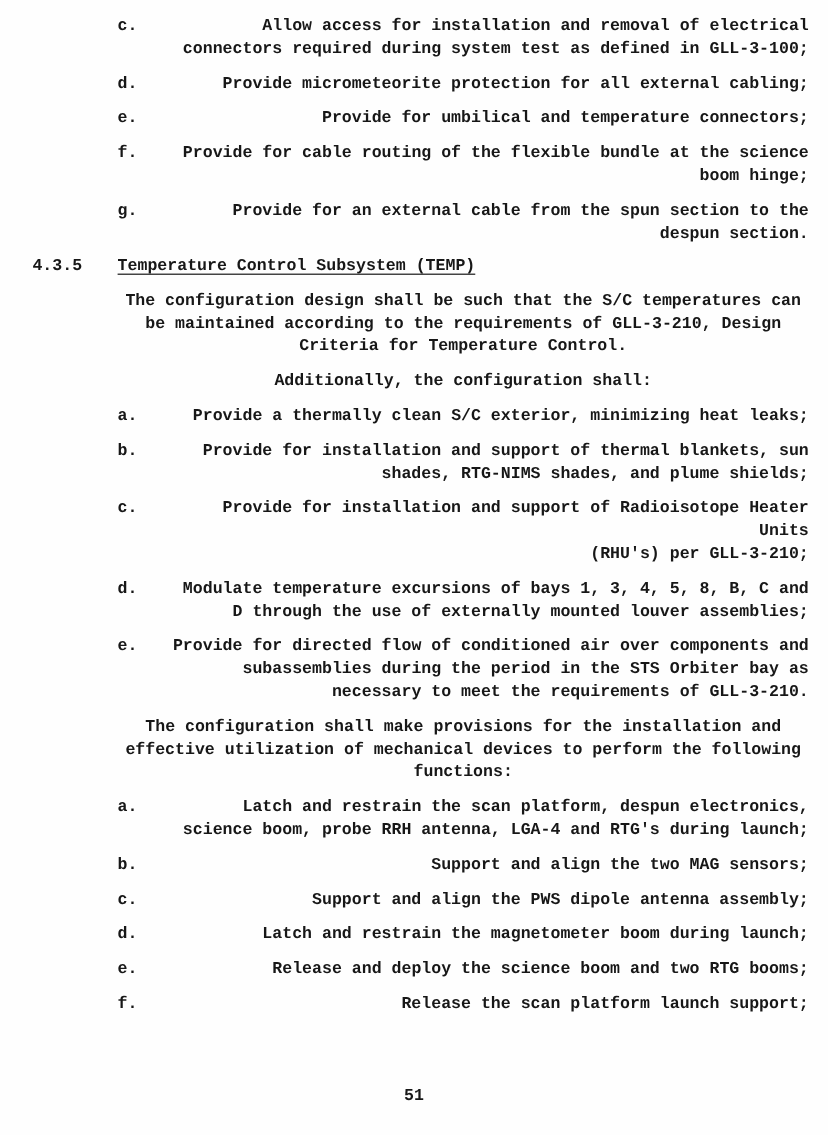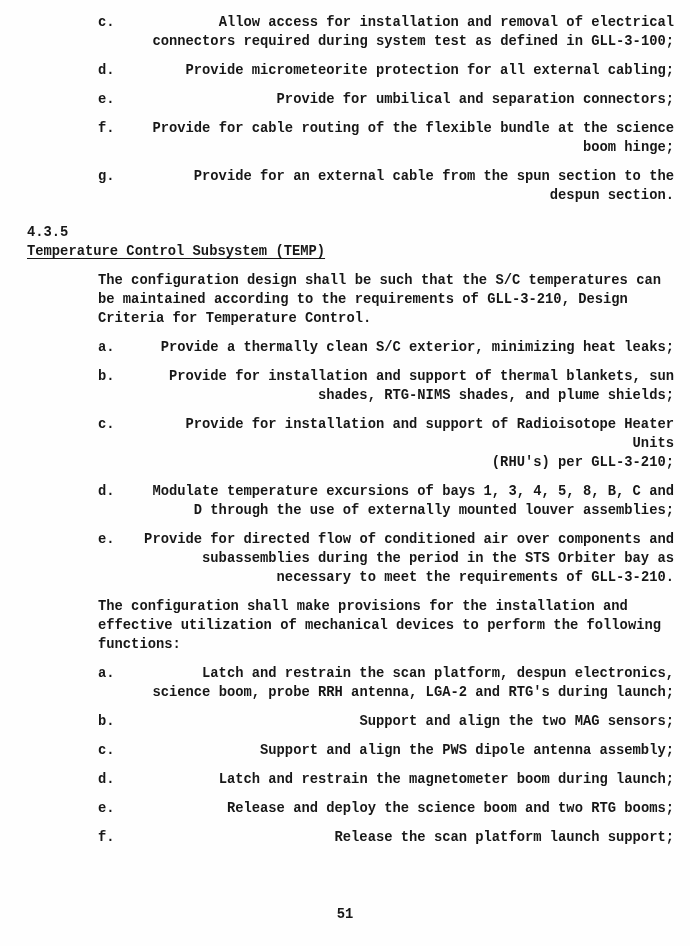--- a/index.html
+++ b/index.html
@@ -14,36 +14,36 @@
     font-family: "Liberation Mono", "DejaVu Sans Mono", monospace;
     font-weight: bold;
     font-size: 13.8px;
     line-height: 19px;
     padding: 13px 16px 0 27px;
     overflow: hidden;
   }
 
   .sec-heading {
     display: flex;
-    margin-top: 18px;
-    flex-direction: column;
+    margin-top: 8px;
   }
   .sec-num {
     width: 71px;
     flex: none;
   }
   .sec-title {
     text-decoration: underline;
     text-underline-offset: 3px;
     white-space: pre-wrap;
   }
 
   .para {
     margin: 10px 0 0 71px;
     white-space: pre-wrap;
+    text-align: center;
   }
 
   .item {
     display: flex;
     margin: 10px 0 0 71px;
   }
   .item:first-child { margin-top: 0; }
   .item-label {
     width: 38px;
     flex: none;
@@ -72,21 +72,21 @@
       <span class="item-label">c.</span>
       <span class="item-text">Allow access for installation and removal of electrical
 connectors required during system test as defined in GLL-3-100;</span>
     </div>
     <div class="item">
       <span class="item-label">d.</span>
       <span class="item-text">Provide micrometeorite protection for all external cabling;</span>
     </div>
     <div class="item">
       <span class="item-label">e.</span>
-      <span class="item-text">Provide for umbilical and separation connectors;</span>
+      <span class="item-text">Provide for umbilical and temperature connectors;</span>
     </div>
     <div class="item">
       <span class="item-label">f.</span>
       <span class="item-text">Provide for cable routing of the flexible bundle at the science
 boom hinge;</span>
     </div>
     <div class="item">
       <span class="item-label">g.</span>
       <span class="item-text">Provide for an external cable from the spun section to the
 despun section.</span>
@@ -94,20 +94,21 @@
   </div>
 
   <div class="section">
     <div class="sec-heading">
       <span class="sec-num">4.3.5</span>
       <span class="sec-title">Temperature Control Subsystem (TEMP)</span>
     </div>
     <div class="para">The configuration design shall be such that the S/C temperatures can
 be maintained according to the requirements of GLL-3-210, Design
 Criteria for Temperature Control.</div>
+    <div class="para">Additionally, the configuration shall:</div>
 
     <div class="item">
       <span class="item-label">a.</span>
       <span class="item-text">Provide a thermally clean S/C exterior, minimizing heat leaks;</span>
     </div>
     <div class="item">
       <span class="item-label">b.</span>
       <span class="item-text">Provide for installation and support of thermal blankets, sun
 shades, RTG-NIMS shades, and plume shields;</span>
     </div>
@@ -130,21 +131,21 @@
   </div>
 
   <div class="section">
     <div class="para">The configuration shall make provisions for the installation and
 effective utilization of mechanical devices to perform the following
 functions:</div>
 
     <div class="item">
       <span class="item-label">a.</span>
       <span class="item-text">Latch and restrain the scan platform, despun electronics,
-science boom, probe RRH antenna, LGA-2 and RTG's during launch;</span>
+science boom, probe RRH antenna, LGA-4 and RTG's during launch;</span>
     </div>
     <div class="item">
       <span class="item-label">b.</span>
       <span class="item-text">Support and align the two MAG sensors;</span>
     </div>
     <div class="item">
       <span class="item-label">c.</span>
       <span class="item-text">Support and align the PWS dipole antenna assembly;</span>
     </div>
     <div class="item">

